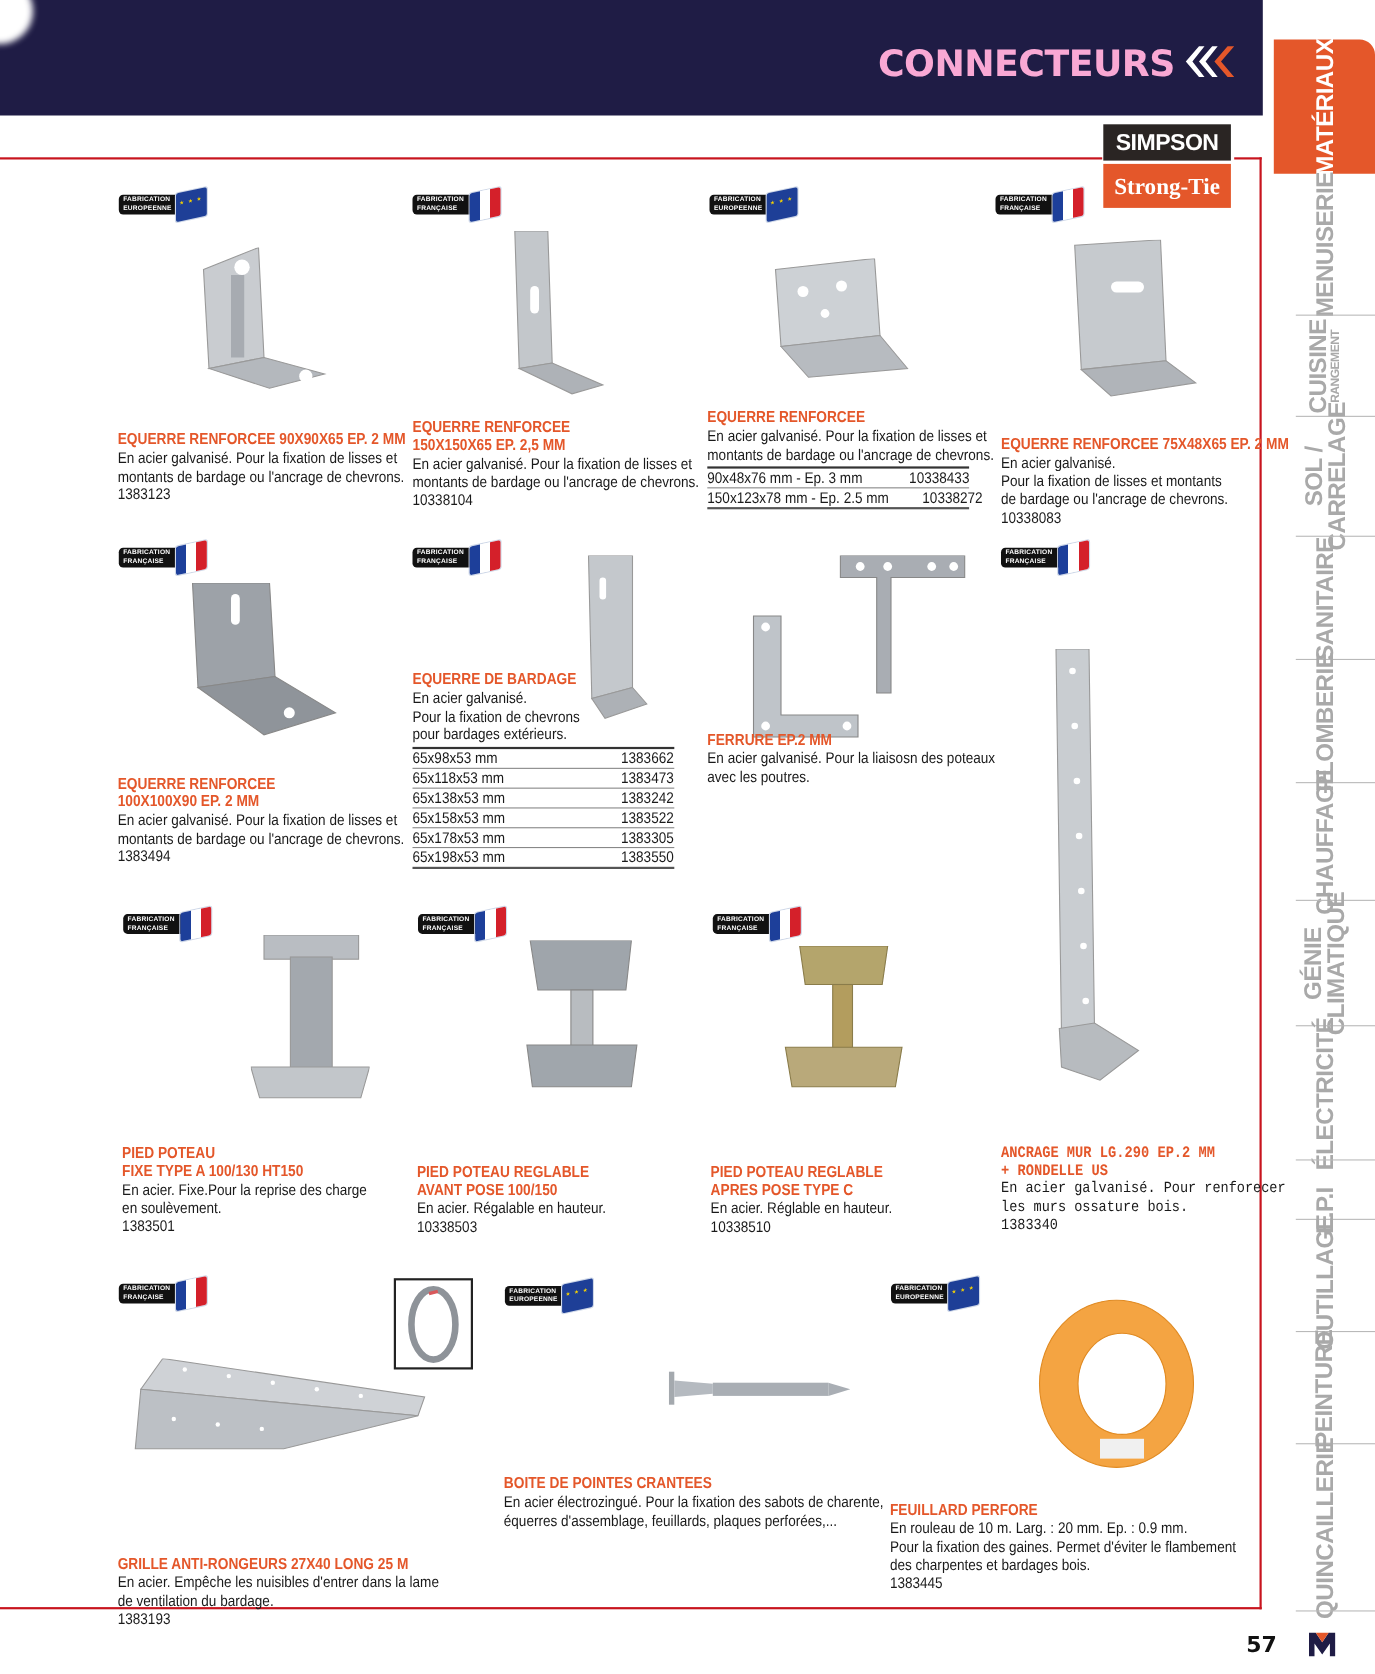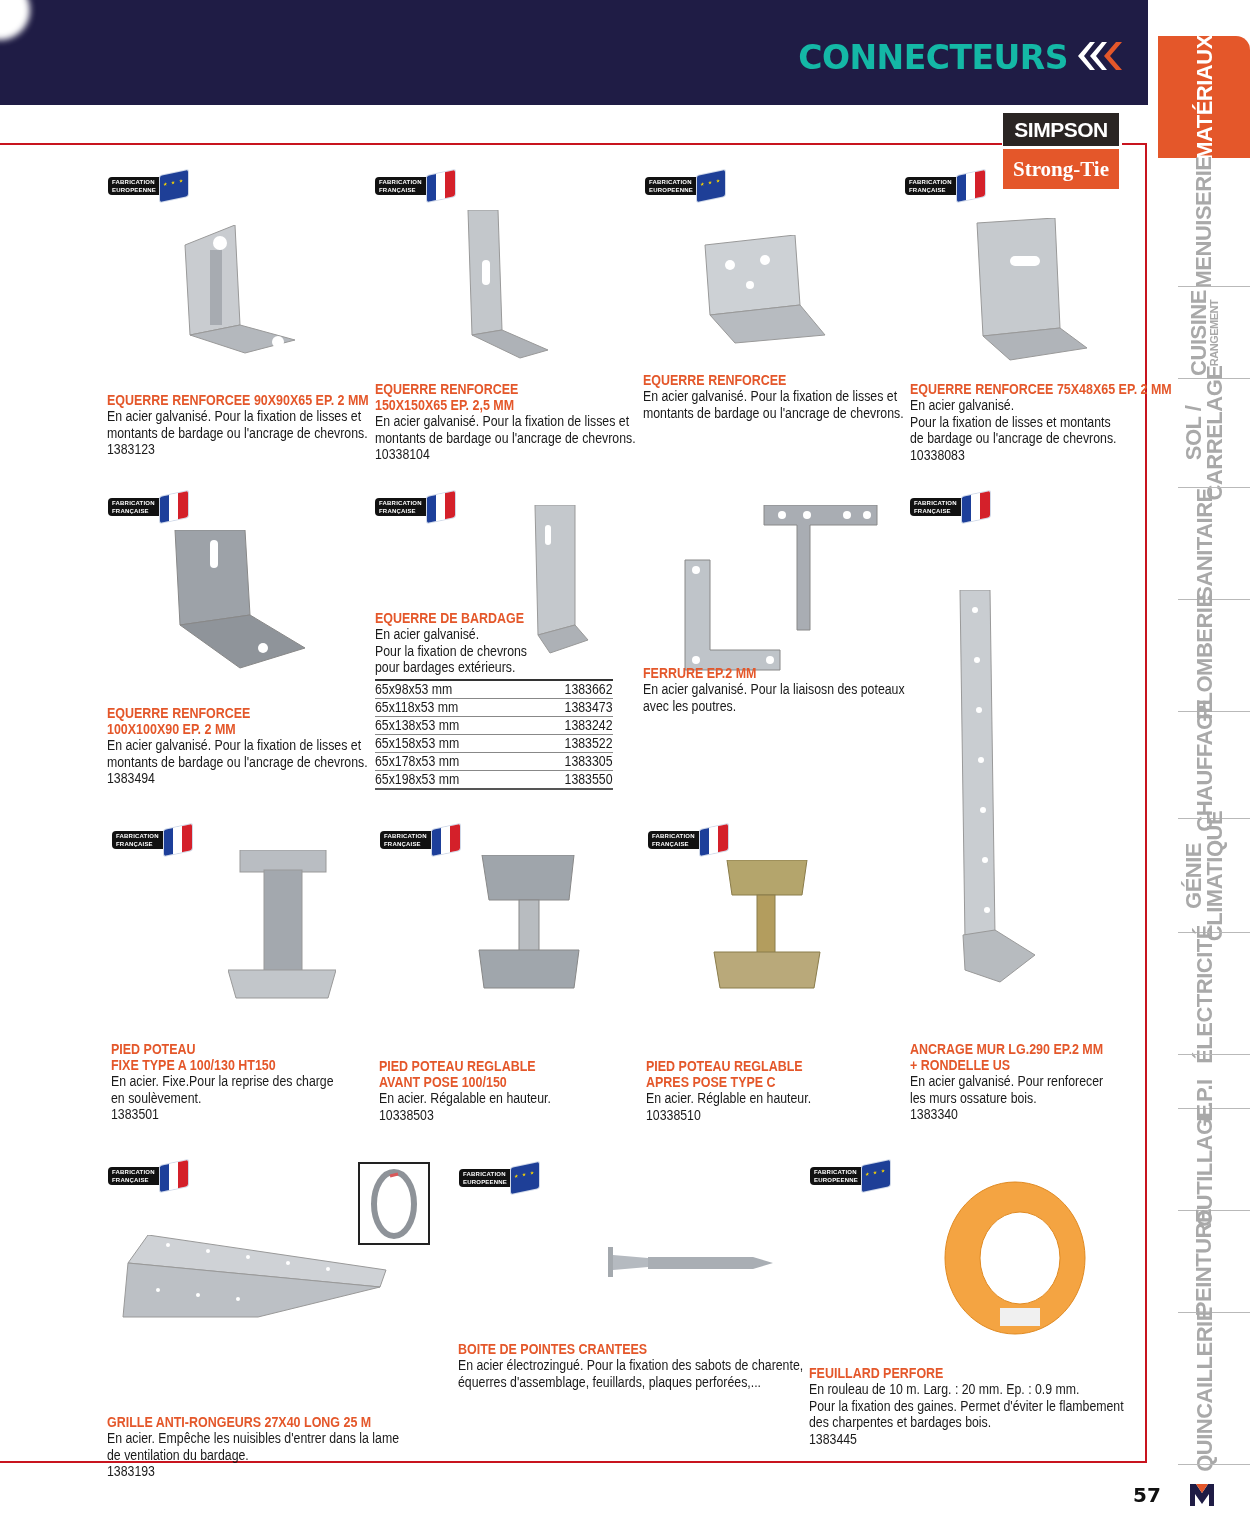--- a/index.html
+++ b/index.html
@@ -2,21 +2,21 @@
 <html><head>
 <meta charset="utf-8">
 <style>
   * { box-sizing: border-box; margin: 0; padding: 0; }
   html, body { width: 1250px; height: 1522px; background: #ffffff; overflow: hidden; }
   body { position: relative; font-family: "Liberation Sans", sans-serif; color: #1a1a1a; }
 
   
   .header { position: absolute; left: 0; top: 0; width: 1148px; height: 105px; background: #1f1c45; }
   .header .blob { position: absolute; left: -30px; top: -20px; width: 60px; height: 60px; border-radius: 50%; background: #fff; filter: blur(3px); }
-  .header-title { position: absolute; right: 80px; top: 38px; color: #14b8a6; font-family: "DejaVu Sans", sans-serif; font-weight: bold; font-size: 33px; letter-spacing: -0.5px; }
+  .header-title { position: absolute; right: 80px; top: 38px; color: #f9a8d4; font-family: "DejaVu Sans", sans-serif; font-weight: bold; font-size: 33px; letter-spacing: -0.5px; }
   .header-chevrons { position: absolute; right: 22px; top: 40px; width: 50px; height: 32px; }
 
   
   .frame-top-left { position: absolute; left: 0; top: 143px; width: 1002px; height: 2px; background: #c8141e; }
   .frame-top-right { position: absolute; left: 1122px; top: 143px; width: 25px; height: 2px; background: #c8141e; }
   .frame-right { position: absolute; left: 1145px; top: 143px; width: 2px; height: 1320px; background: #c8141e; }
   .frame-bottom { position: absolute; left: 0; top: 1461px; width: 1147px; height: 2px; background: #c8141e; }
 
   
   .simpson { position: absolute; left: 1003px; top: 113px; width: 116px; height: 76px; }
@@ -199,23 +199,33 @@
   <div class="title">150X150X65 EP. 2,5 MM</div>
   <div class="desc">En acier galvanisé. Pour la fixation de lisses et</div>
   <div class="desc">montants de bardage ou l'ancrage de chevrons.</div>
   <div class="ref">10338104</div>
 </div>
 
 <div class="prod" style="left:643px;top:372px;width:238px;">
   <div class="title">EQUERRE RENFORCEE</div>
   <div class="desc">En acier galvanisé. Pour la fixation de lisses et</div>
   <div class="desc">montants de bardage ou l'ancrage de chevrons.</div>
-</div>
-
-<div class="prod" style="left:910px;top:381px;width:230px;">
+  <div class="vtable">
+    <div class="vrow">
+        <span class="l">90x48x76 mm - Ep. 3 mm</span>
+        <span class="r">10338433</span>
+      </div>
+    <div class="vrow">
+        <span class="l">150x123x78 mm - Ep. 2.5 mm</span>
+        <span class="r">10338272</span>
+      </div>
+  </div>
+</div>
+
+<div class="prod" style="left:910px;top:396px;width:230px;">
   <div class="title">EQUERRE RENFORCEE 75X48X65 EP. 2 MM</div>
   <div class="desc">En acier galvanisé.</div>
   <div class="desc">Pour la fixation de lisses et montants</div>
   <div class="desc">de bardage ou l'ancrage de chevrons.</div>
   <div class="ref">10338083</div>
 </div>
 
 <div class="badge" style="left:108px;top:494px;">
   <div class="tag"><span>FABRICATION</span><br><span>FRANÇAISE</span></div>
   <div class="flag fr"></div>
@@ -357,21 +367,21 @@
   <div class="ref">10338503</div>
 </div>
 
 <div class="prod" style="left:646px;top:1058px;width:240px;">
   <div class="title">PIED POTEAU REGLABLE</div>
   <div class="title">APRES POSE TYPE C</div>
   <div class="desc">En acier. Réglable en hauteur.</div>
   <div class="ref">10338510</div>
 </div>
 
-<div class="prod" style="left:910px;top:1041px;width:230px;">
+<div class="prod" style="left:910px;top:1041px;width:230px;font-family:Liberation Mono, monospace;">
   <div class="title">ANCRAGE MUR LG.290 EP.2 MM</div>
   <div class="title">+ RONDELLE US</div>
   <div class="desc">En acier galvanisé. Pour renforecer</div>
   <div class="desc">les murs ossature bois.</div>
   <div class="ref">1383340</div>
 </div>
 
 <div class="badge" style="left:108px;top:1163px;">
   <div class="tag"><span>FABRICATION</span><br><span>FRANÇAISE</span></div>
   <div class="flag fr"></div>

